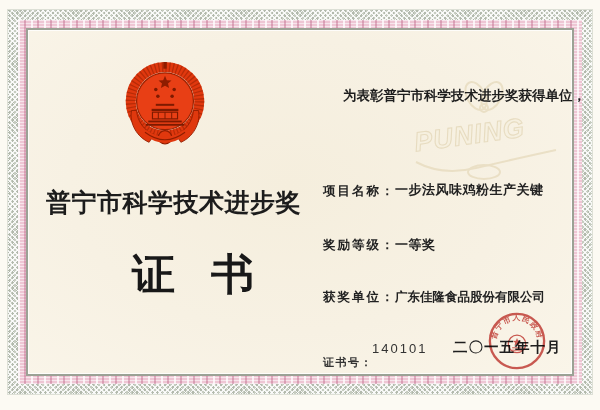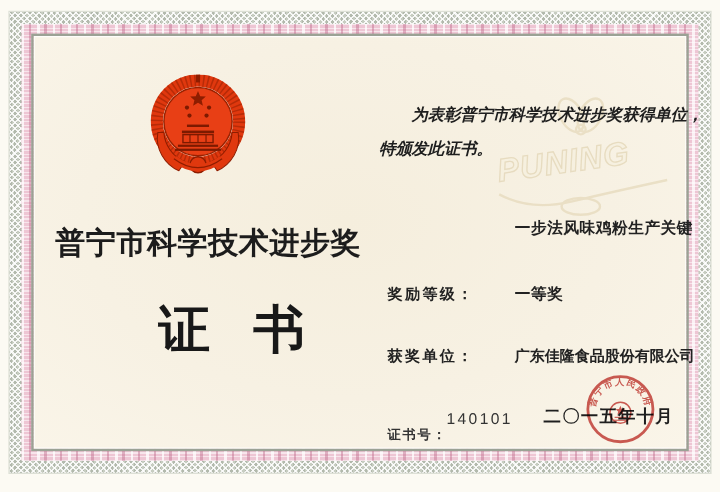--- a/index.html
+++ b/index.html
@@ -30,26 +30,26 @@
     box-shadow:inset 0 0 0 1px rgba(255,255,255,.8);
     background:radial-gradient(ellipse at 48% 45%, #f5eedd 0%, #f7f1e3 55%, #faf5e9 100%);
   }
   .abs{position:absolute;}
 
   .award-title{left:18px;top:156px;width:244px;text-align:center;
     font-size:25px;font-weight:700;letter-spacing:.5px;color:#1c1c1c;white-space:nowrap;}
   .cert-title{left:18px;top:216px;width:244px;text-align:right;
     font-size:43px;font-weight:700;letter-spacing:36px;text-indent:36px;color:#181818;white-space:nowrap;}
 
-  .citation{left:288px;top:52px;color:#1e1e1e;font-weight:700;font-size:13.5px;line-height:28px;font-style:italic;}
+  .citation{left:288px;top:52px;color:#1e1e1e;font-weight:700;font-size:13.5px;line-height:28px;}
   .citation .l1{padding-left:27px;white-space:nowrap;}
   .citation .l2{white-space:nowrap;}
 
   .flabel{font-weight:700;font-size:12.5px;letter-spacing:2px;color:#222;white-space:nowrap;}
-  .fvalue{font-weight:700;font-size:13px;letter-spacing:.5px;color:#222;white-space:nowrap;line-height:18px;margin-left:34px;}
+  .fvalue{font-weight:700;font-size:13px;letter-spacing:.5px;color:#222;white-space:nowrap;line-height:18px;}
   .flabel-sm{font-weight:700;font-size:11px;letter-spacing:1.5px;color:#333;white-space:nowrap;margin-top:12px;}
   .certno-value{font-size:13px;letter-spacing:2px;color:#333;white-space:nowrap;}
   .issue-date{font-size:14.5px;font-weight:700;letter-spacing:1px;color:#1e1e1e;white-space:nowrap;}
 
   .watermark{left:370px;top:46px;width:170px;height:110px;opacity:.75;pointer-events:none;}
   .seal{left:458px;top:280px;width:62px;height:62px;mix-blend-mode:multiply;opacity:.85;}
 </style>
 </head>
 <body>
 
@@ -92,23 +92,23 @@
           <circle cx="50" cy="90" r="8" fill="#e0380e" stroke="#8e1d00" stroke-width="1.4"></circle>
           <path d="M26,84 Q50,102 74,84" fill="none" stroke="#e0380e" stroke-width="7"></path>
           <path d="M26,84 Q50,102 74,84" fill="none" stroke="#8e1d00" stroke-width="1.2"></path>
         </svg>
 
         <div class="abs award-title">普宁市科学技术进步奖</div>
         <div class="abs cert-title">证书</div>
 
         <div class="abs citation">
           <div class="l1">为表彰普宁市科学技术进步奖获得单位，</div>
-          <div class="l2">特颁发此证书。</div>
         </div>
 
+        <span class="abs flabel" style="left:295px;top:153px;">项目名称：</span>
         <div class="abs" style="left:367px;top:151px;">
           <div class="fvalue">一步法风味鸡粉生产关键</div>
         </div>
 
         <span class="abs flabel" style="left:295px;top:207px;">奖励等级：</span>
         <span class="abs fvalue" style="left:367px;top:206px;">一等奖</span>
 
         <span class="abs fvalue" style="left:367px;top:258px;letter-spacing:0;font-size:12.5px;">广东佳隆食品股份有限公司</span>
         <span class="abs flabel" style="left:295px;top:259px;">获奖单位：</span>
 

